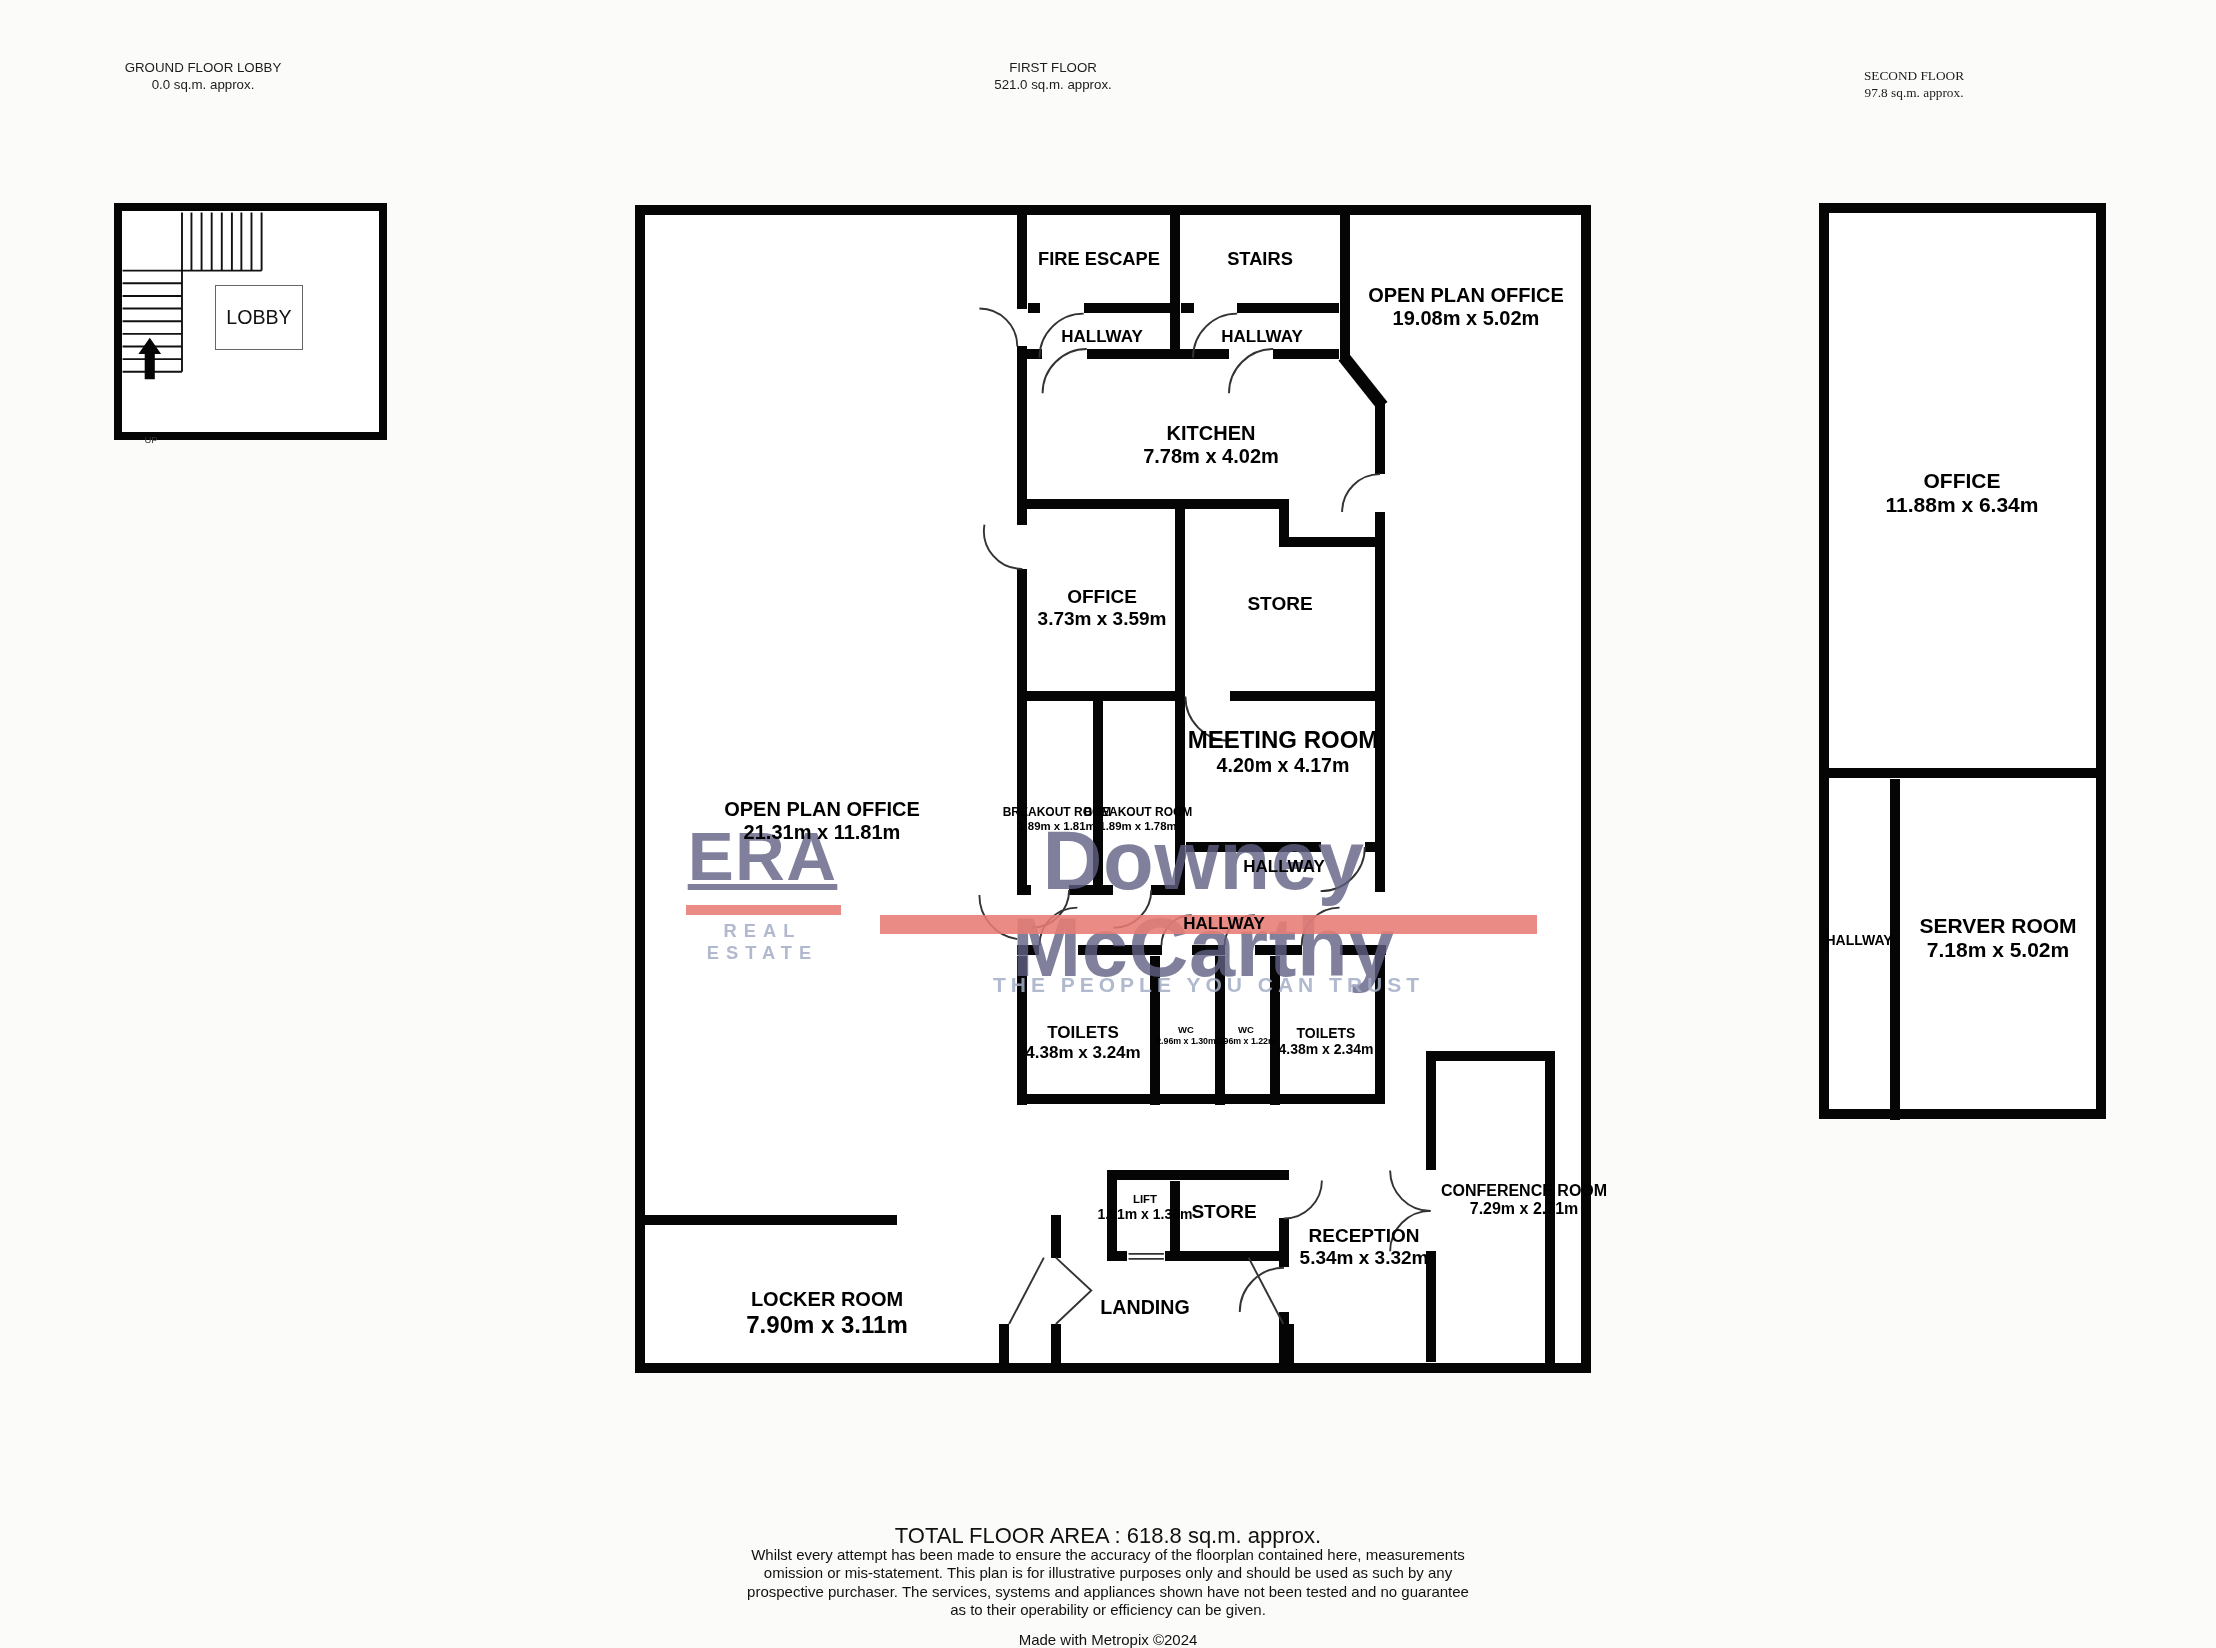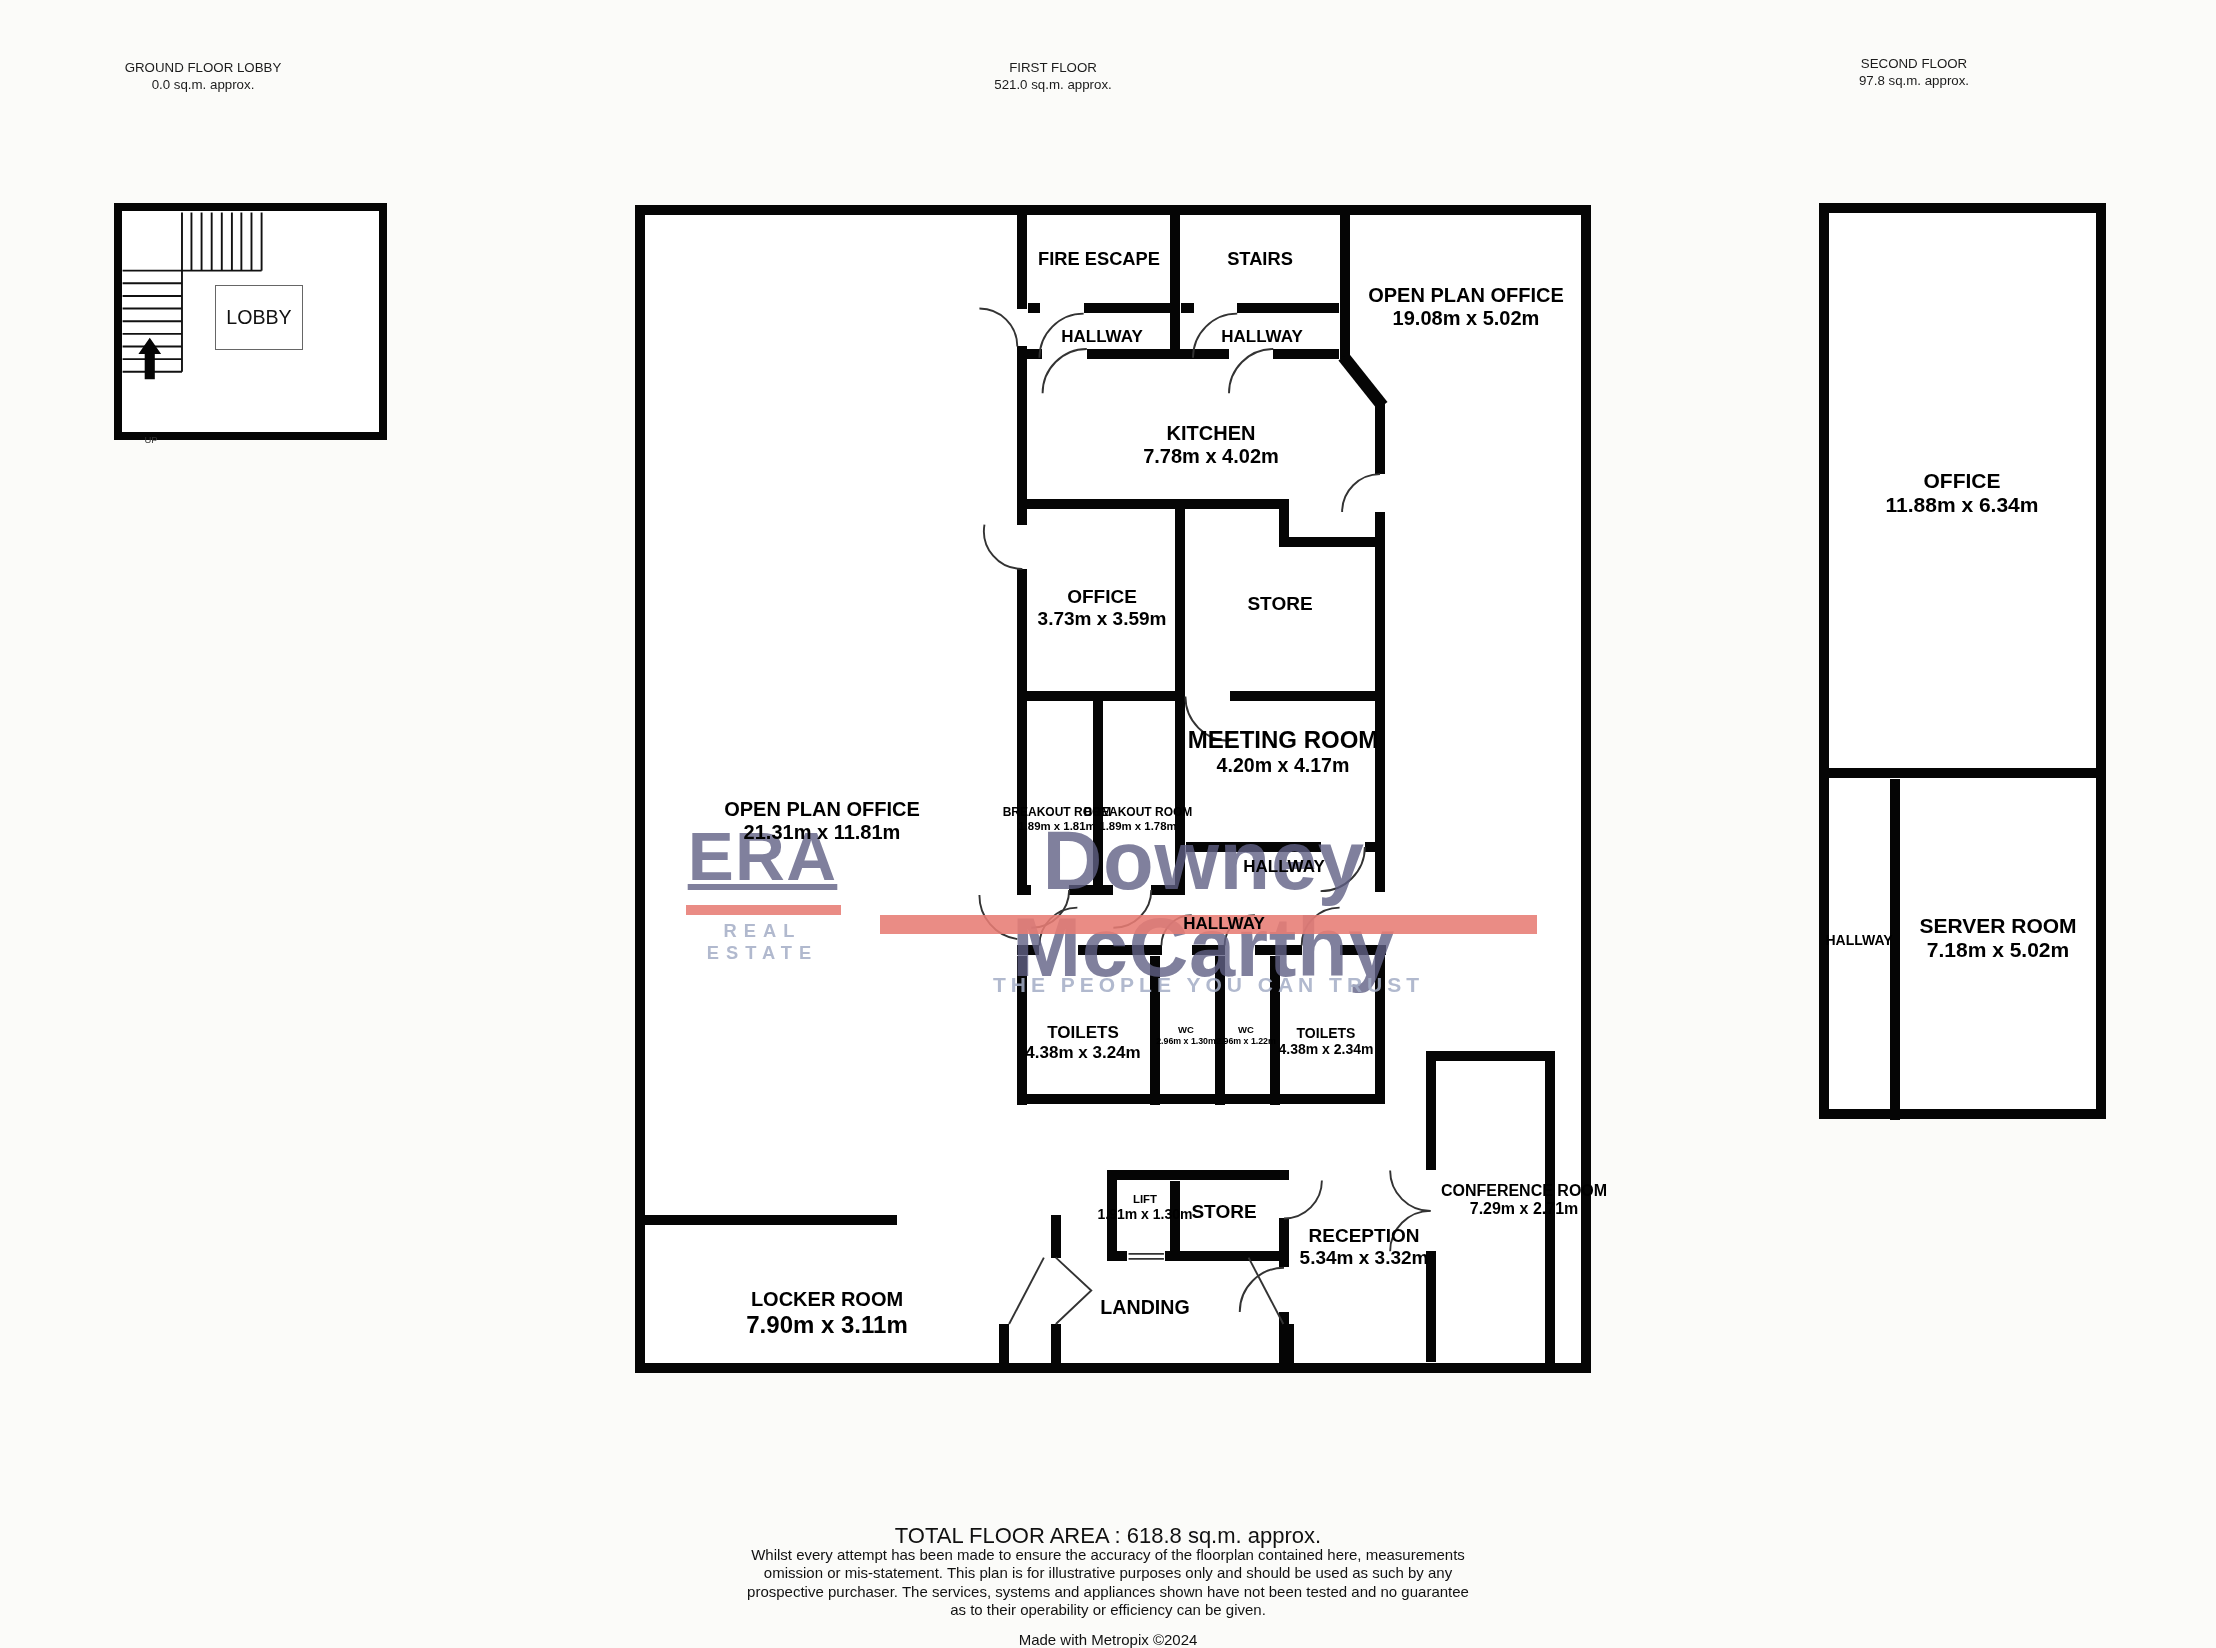--- a/index.html
+++ b/index.html
@@ -40,21 +40,21 @@
 <div id="canvas">
 
   <div class="hdr" style="left:203px;top:60px;">
     <div>GROUND FLOOR LOBBY</div>
     <div>0.0 sq.m. approx.</div>
   </div>
   <div class="hdr" style="left:1053px;top:60px;">
     <div>FIRST FLOOR</div>
     <div>521.0 sq.m. approx.</div>
   </div>
-  <div class="hdr" style="left:1914px;top:56px;">
+  <div class="hdr" style="left:1914px;top:68px;font-family:Liberation Serif, serif;">
     <div>SECOND FLOOR</div>
     <div>97.8 sq.m. approx.</div>
   </div>
 
   <div class="plan-outline" style="left:114px;top:203px;width:273px;height:237px;border-width:8.8px;"></div>
   <div class="plan-outline" style="left:635px;top:205px;width:956px;height:1168px;"></div>
   <div class="plan-outline" style="left:1819px;top:203px;width:287px;height:916px;"></div>
 
   <div class="w" style="left:1017px;top:215px;width:10px;height:94px;"></div>
   <div class="w" style="left:1017px;top:346px;width:10px;height:162px;"></div>

